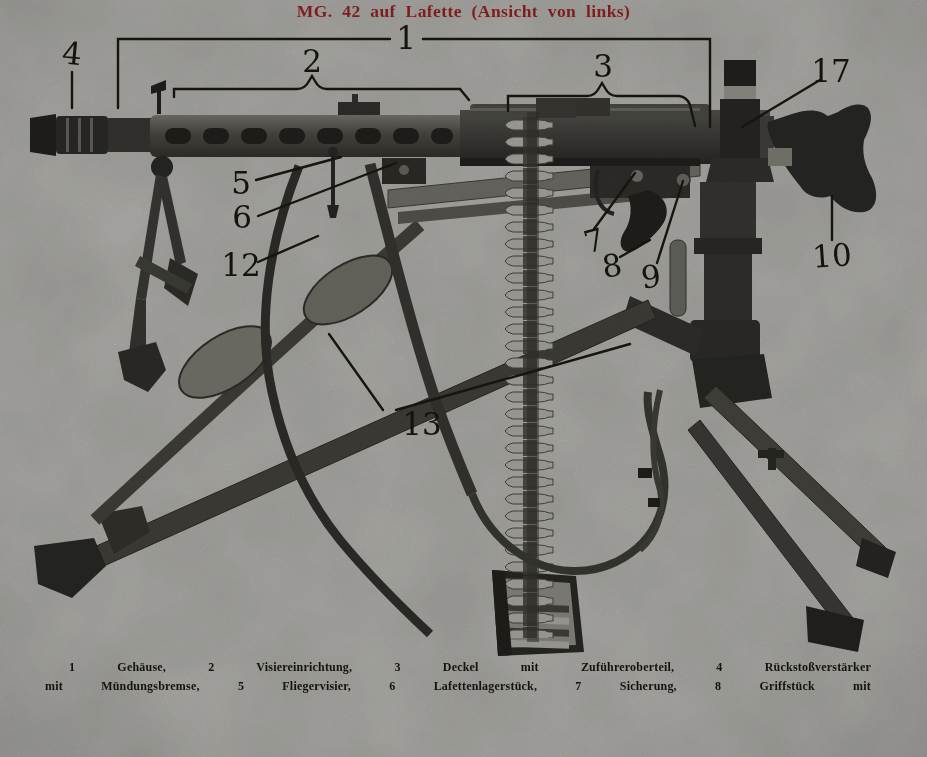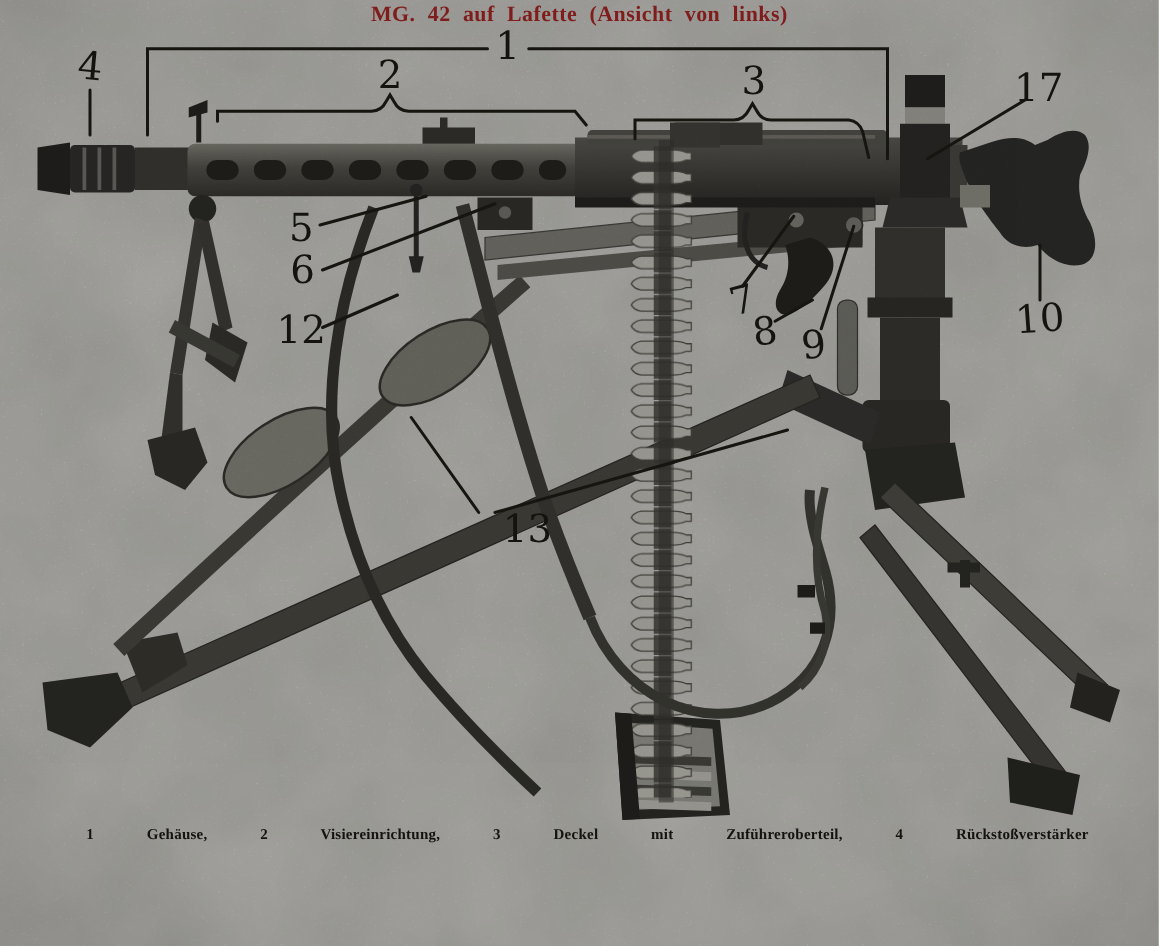--- a/index.html
+++ b/index.html
@@ -214,15 +214,16 @@
       <span class="callout" style="left: 612px; top: 266px; transform: translate(-50%, -50%) rotate(-8deg);">8</span>
       <span class="callout" style="left: 651px; top: 277px; transform: translate(-50%, -50%) rotate(-6deg);">9</span>
       <span class="callout" style="left: 832px; top: 256px; transform: translate(-50%, -50%) rotate(-4deg);">10</span>
       <span class="callout" style="left: 831px; top: 71px; transform: translate(-50%, -50%) rotate(0deg);">17</span>
       <span class="callout" style="left: 241px; top: 265px; transform: translate(-50%, -50%) rotate(0deg);">12</span>
       <span class="callout" style="left: 391px; top: 424px; transform: translate(-50%, -50%) rotate(0deg); margin-left: 31px;">13</span>
     </div>
 
   <div class="caption">
     <div class="cap-line l1 just">1 Gehäuse, 2 Visiereinrichtung, 3 Deckel mit Zuführeroberteil, 4 Rückstoßverstärker</div>
+    <div class="cap-line just">mit Mündungsbremse, 5 Fliegervisier, 6 Lafettenlagerstück, 7 Sicherung, 8 Griffstück mit</div>
   </div>
 
 </div>
 
 </body></html>

